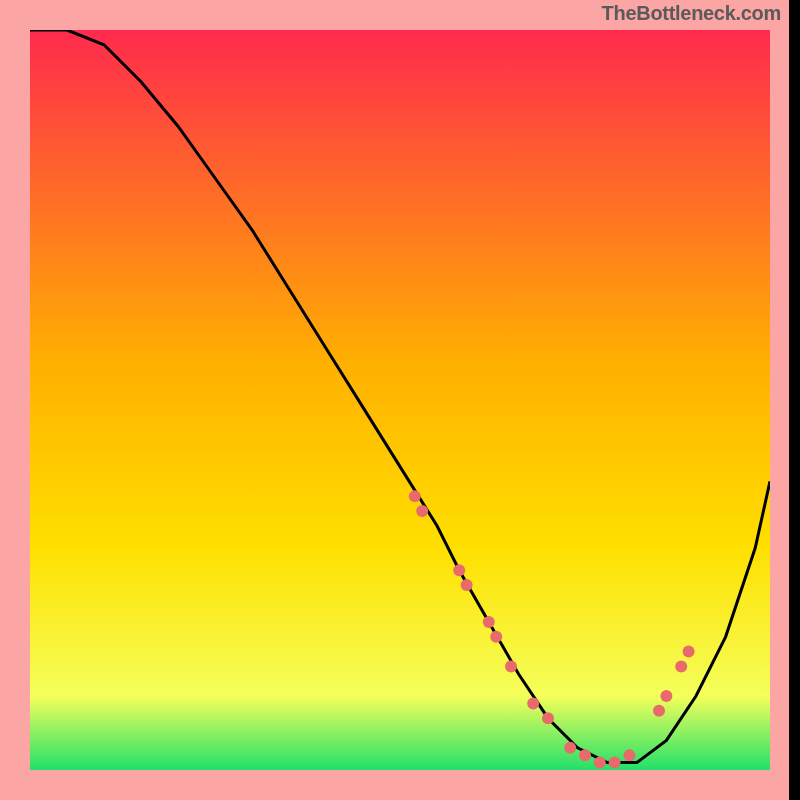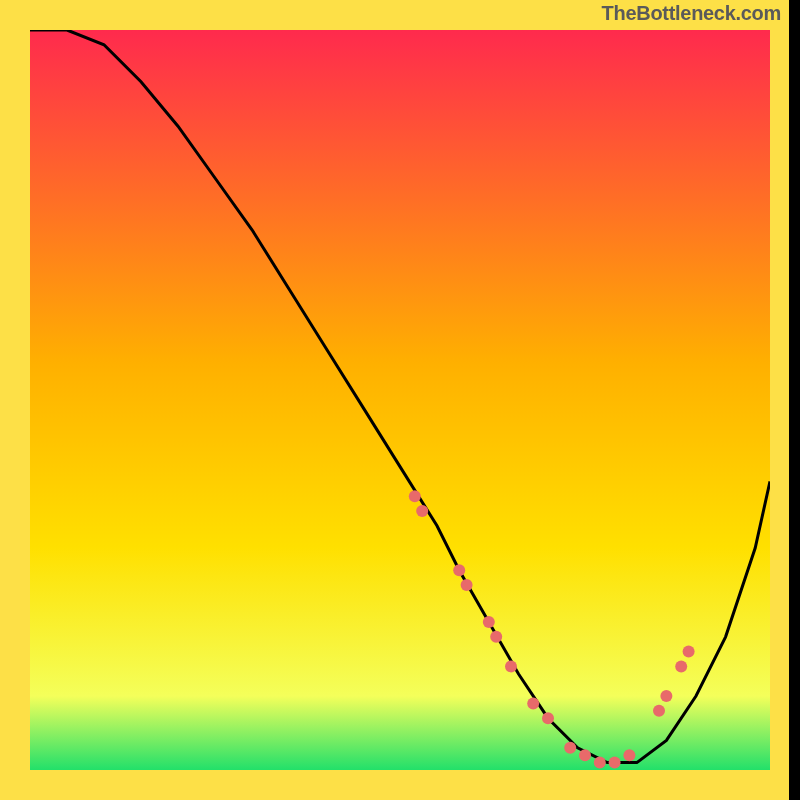--- a/index.html
+++ b/index.html
@@ -7,21 +7,21 @@
     padding: 0;
     background: #000;
     width: 800px;
     height: 800px;
     overflow: hidden;
     font-family: Arial, Helvetica, sans-serif;
   }
   .outer {
     width: 789px;
     height: 800px;
-    background: #fde047;
+    background: #fca5a5;
     position: relative;
   }
   .attribution {
     position: absolute;
     top: 2px;
     right: 8px;
     color: #5a5a5a;
     font-size: 20px;
     font-weight: bold;
     letter-spacing: -0.3px;

